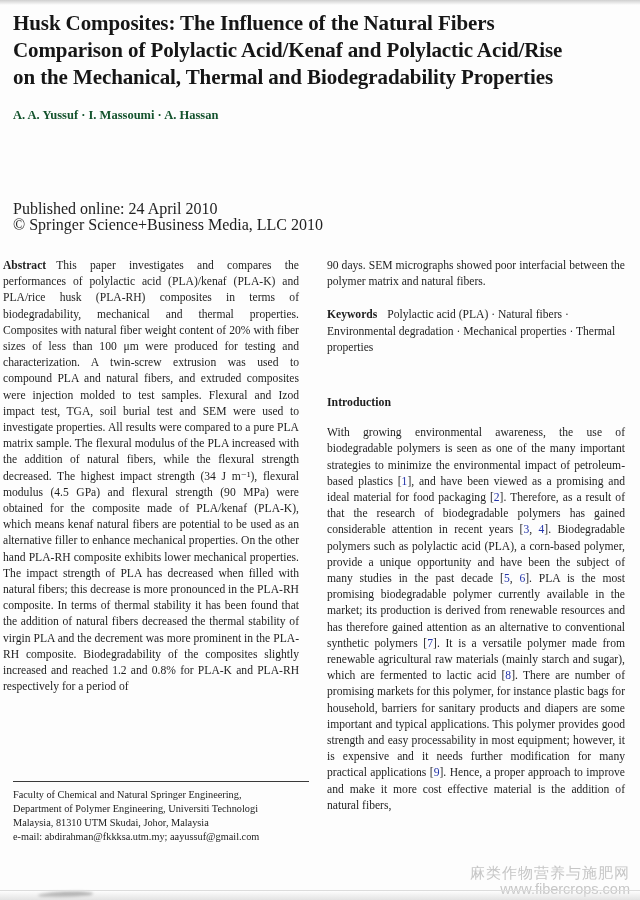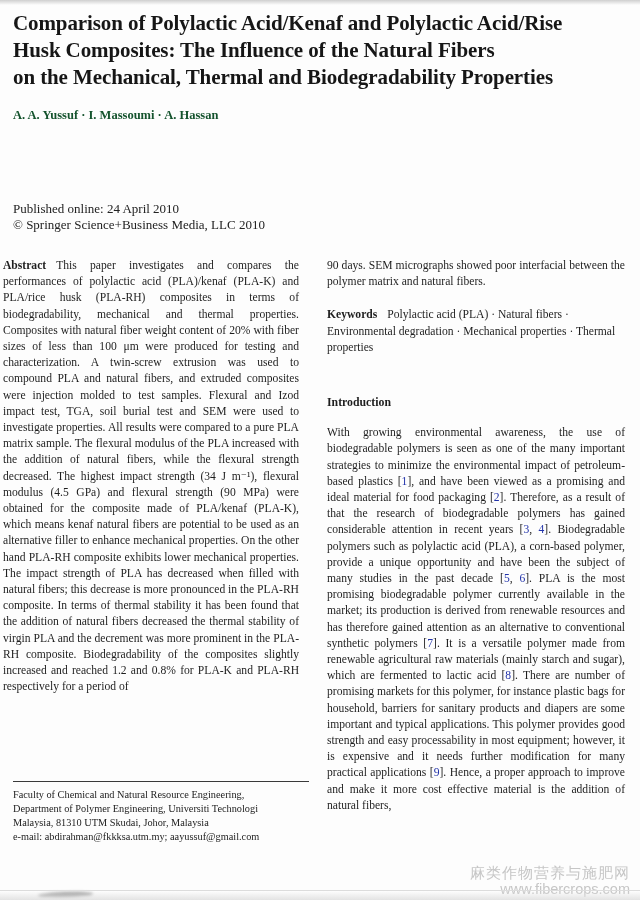--- a/index.html
+++ b/index.html
@@ -38,21 +38,21 @@
     letter-spacing: -0.1px;
     color: #161616;
   }
   .title div { white-space: nowrap; }
   .authors {
     position: absolute; left: 13px; top: 108px;
     font-size: 12.5px; font-weight: bold; color: #14532d;
   }
   .pubblock {
     position: absolute; left: 13px; top: 201px;
-    font-size: 13px; line-height: 16px; color: #222;
+    font-size: 16px; line-height: 16px; color: #222;
   }
   .col {
     position: absolute; top: 258px;
     font-size: 11.6px; line-height: 16.2px;
     text-align: justify;
   }
   .col-left  { left: 3px;  width: 296px; }
   .col-right { left: 327px; width: 298px; }
   .lbl { font-weight: bold; }
   .lbl-gap { display: inline-block; width: 10px; }
@@ -84,22 +84,22 @@
   .watermark .wm2 { font-size: 14.5px; }
 </style>
 </head>
 <body>
 
 <div class="page">
 
   <div class="scan-edge-top"></div>
 
   <h1 class="title" style="margin:0;">
+    <div>Husk Composites: The Influence of the Natural Fibers</div>
     <div>Comparison of Polylactic Acid/Kenaf and Polylactic Acid/Rise</div>
-    <div>Husk Composites: The Influence of the Natural Fibers</div>
     <div>on the Mechanical, Thermal and Biodegradability Properties</div>
   </h1>
 
   <div class="authors">A. A. Yussuf · I. Massoumi · A. Hassan</div>
 
   <div class="pubblock">
     <div>Published online: 24 April 2010</div>
     <div>© Springer Science+Business Media, LLC 2010</div>
   </div>
 
@@ -112,21 +112,21 @@
 
     <p class="keywords" style="margin-bottom:12px;"><span class="lbl">Keywords</span><span class="lbl-gap"></span><span>Polylactic acid (PLA) · Natural fibers · Environmental degradation · Mechanical properties · Thermal properties</span></p>
 
     <div class="section-heading">Introduction</div>
 
     <p class="intro-para" style="margin-bottom:0;">With growing environmental awareness, the use of biodegradable polymers is seen as one of the many important strategies to minimize the environmental impact of petroleum-based plastics [<span class="ref">1</span>], and have been viewed as a promising and ideal material for food packaging [<span class="ref">2</span>]. Therefore, as a result of that the research of biodegradable polymers has gained considerable attention in recent years [<span class="ref">3</span>, <span class="ref">4</span>]. Biodegradable polymers such as polylactic acid (PLA), a corn-based polymer, provide a unique opportunity and have been the subject of many studies in the past decade [<span class="ref">5</span>, <span class="ref">6</span>]. PLA is the most promising biodegradable polymer currently available in the market; its production is derived from renewable resources and has therefore gained attention as an alternative to conventional synthetic polymers [<span class="ref">7</span>]. It is a versatile polymer made from renewable agricultural raw materials (mainly starch and sugar), which are fermented to lactic acid [<span class="ref">8</span>]. There are number of promising markets for this polymer, for instance plastic bags for household, barriers for sanitary products and diapers are some important and typical applications. This polymer provides good strength and easy processability in most equipment; however, it is expensive and it needs further modification for many practical applications [<span class="ref">9</span>]. Hence, a proper approach to improve and make it more cost effective material is the addition of natural fibers,</p>
   </div>
 
   <div class="footnote">
     <hr class="footnote-rule">
-    <div>Faculty of Chemical and Natural Resource Engineering,</div>
+    <div>Faculty of Chemical and Natural Springer Engineering,</div>
     <div>Department of Polymer Engineering, Universiti Technologi</div>
     <div>Malaysia, 81310 UTM Skudai, Johor, Malaysia</div>
     <div>e-mail: abdirahman@fkkksa.utm.my; aayussuf@gmail.com</div>
   </div>
 
   <div class="watermark">
     <div class="wm1">麻类作物营养与施肥网</div>
     <div class="wm2">www.fibercrops.com</div>
   </div>
 

